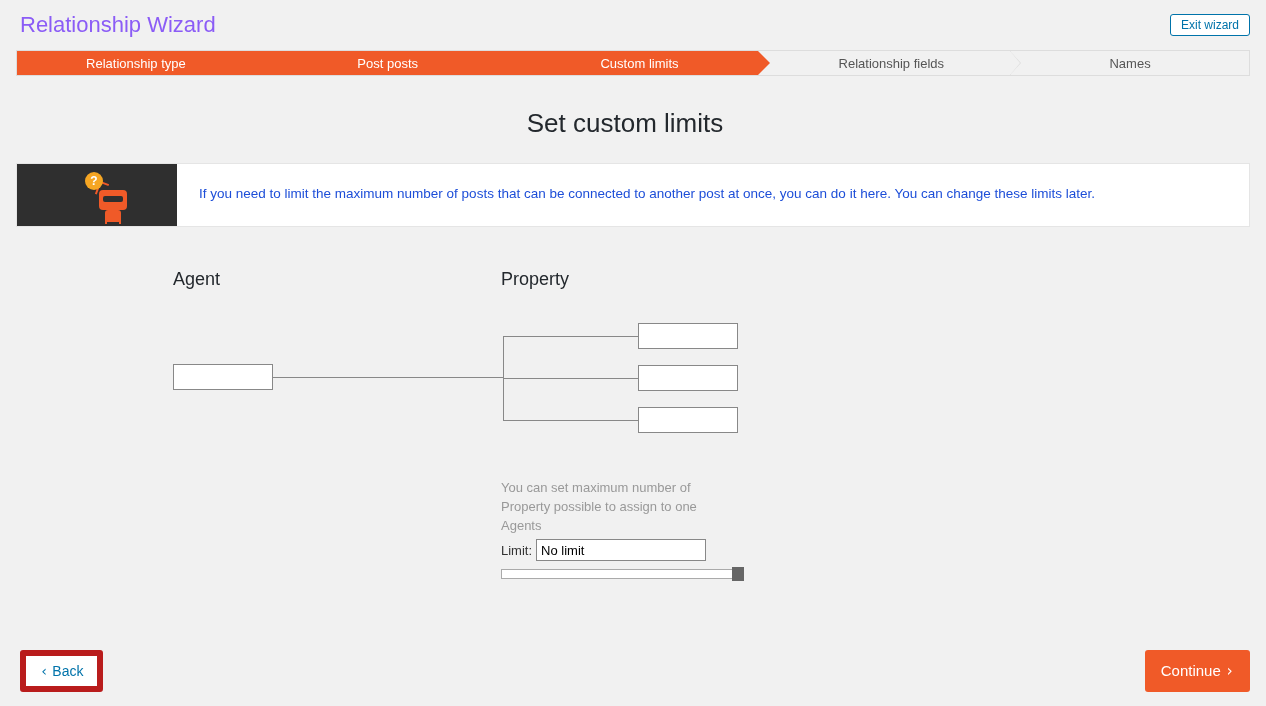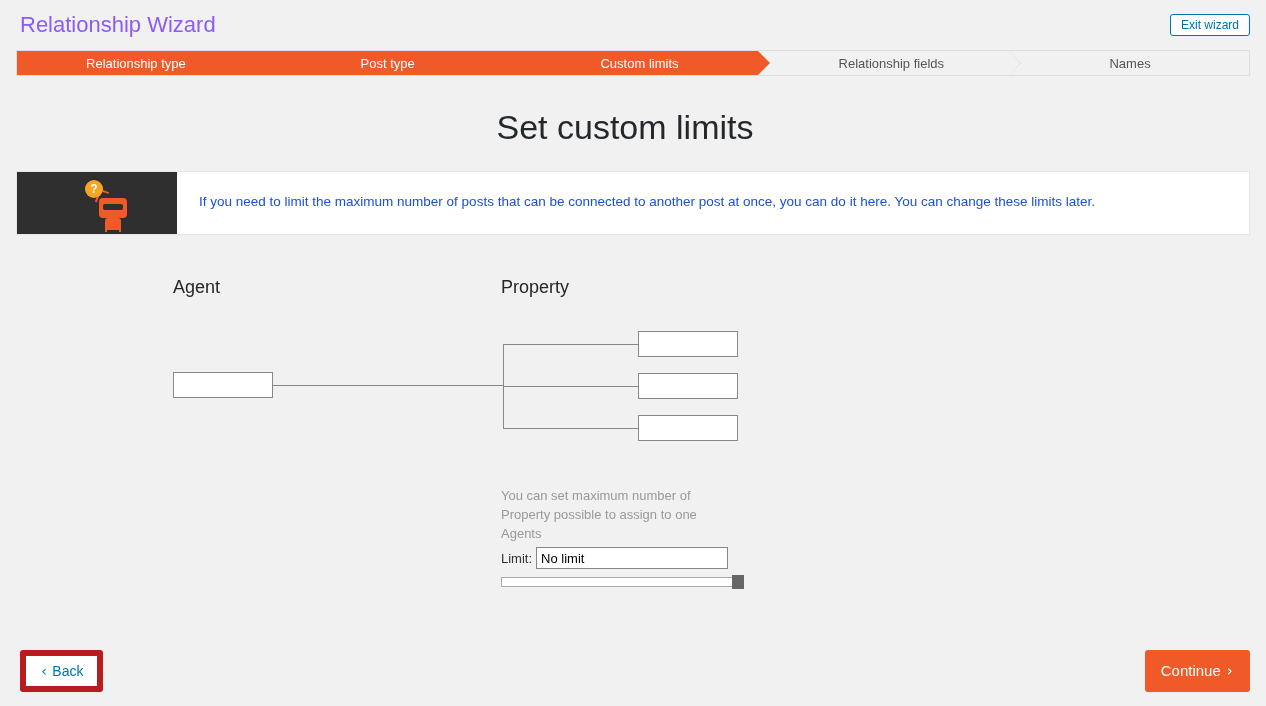--- a/index.html
+++ b/index.html
@@ -82,21 +82,21 @@
     width: 0; height: 0;
     border-top: 12px solid transparent;
     border-bottom: 12px solid transparent;
     border-left: 11px solid #ddd;
     z-index: 1;
   }
   .step:last-child::after, .step:last-child::before { display: none; }
 
   .main-title {
     text-align: center;
-    font-size: 34px;
+    font-size: 26px;
     font-weight: 400;
     color: #23282d;
     margin: 32px 16px 24px 0;
   }
   .info-box {
     display: flex;
     margin: 0 16px;
     border: 1px solid #e5e5e5;
     background: #fff;
   }
@@ -180,21 +180,21 @@
   .help-text {
     position: absolute; left: 328px; top: 210px; width: 210px;
     font-size: 13px; color: #999; line-height: 1.45;
   }
   .limit-row {
     position: absolute; left: 328px; top: 270px;
     display: flex; align-items: center; gap: 4px;
     font-size: 13px; color: #333;
   }
   .limit-input {
-    width: 192px; height: 22px;
+    width: 170px; height: 22px;
     border: 1px solid #888;
     padding: 0 4px;
     font-size: 13px;
   }
   .slider-row {
     position: absolute; left: 328px; top: 298px;
     display: flex; align-items: center;
   }
   .slider-track {
     width: 232px; height: 10px;
@@ -240,21 +240,21 @@
 <div class="header-row">
   <div class="page-title">Relationship Wizard</div>
   <button class="exit-btn">Exit wizard</button>
 </div>
 
 <div class="steps">
   <div class="step active">
       <span>Relationship type</span>
     </div>
   <div class="step active">
-      <span>Post type</span>
+      <span>Post posts</span>
     </div>
   <div class="step active">
       <span>Custom limits</span>
     </div>
   <div class="step inactive">
       <span>Relationship fields</span>
     </div>
   <div class="step inactive">
       <span>Names</span>
     </div>

